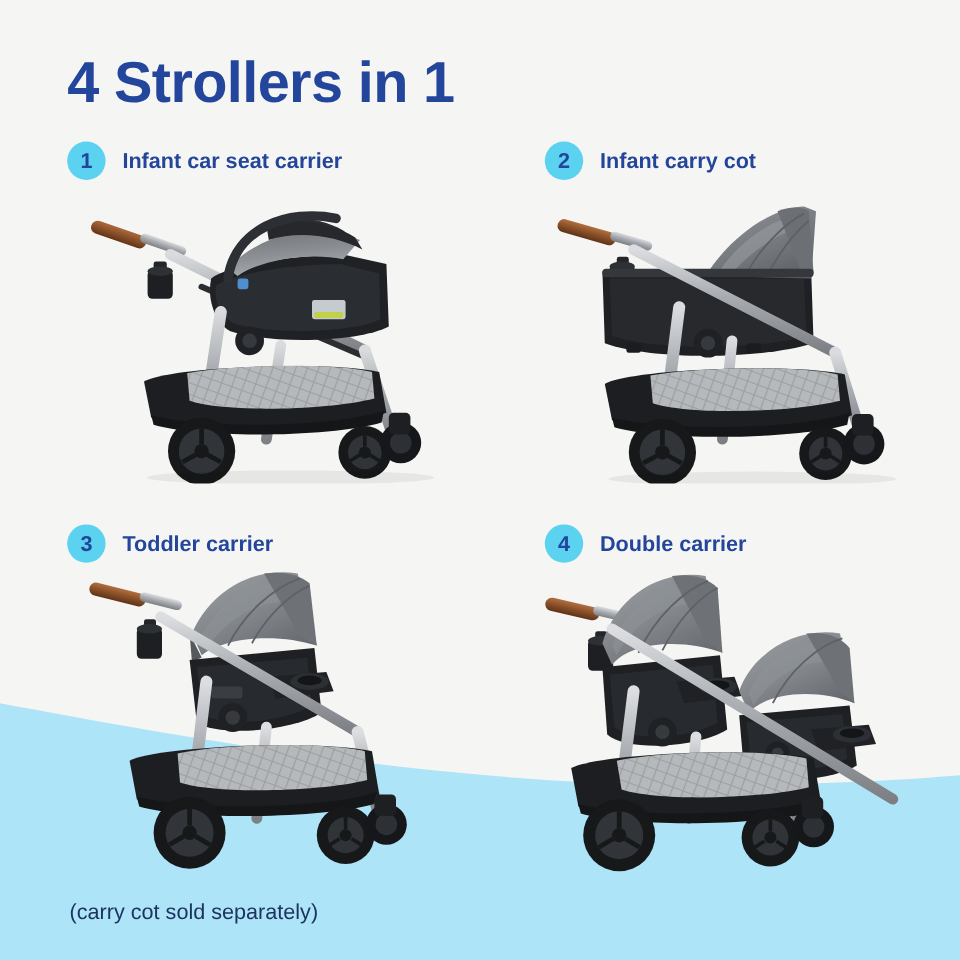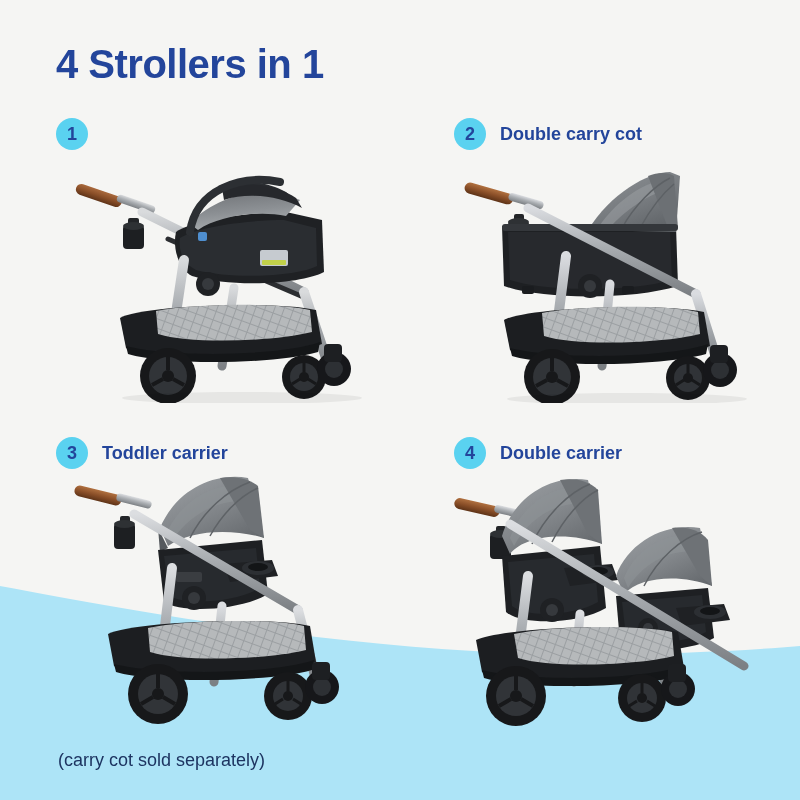--- a/index.html
+++ b/index.html
@@ -22,21 +22,21 @@
     position: absolute;
     left: 0; top: 0;
     width: 800px; height: 800px;
     pointer-events: none;
   }
 
   
   .title {
     position: absolute;
     left: 56px; top: 42px;
-    font-size: 40px;
+    font-size: 48px;
     font-weight: bold;
     letter-spacing: -0.5px;
     color: #23459b;
     white-space: nowrap;
   }
 
   
   .label-row {
     position: absolute;
     display: flex;
@@ -92,25 +92,26 @@
 <div id="infographic">
 
   <svg class="wave-band" viewBox="0 0 800 800" preserveAspectRatio="none">
     <path d="M0,586 C150,614 360,652 560,654 C660,655 740,651 800,646 L800,800 L0,800 Z" fill="#ade4f7"></path>
   </svg>
 
   <div class="title">4 Strollers in 1</div>
 
   <div class="label-row lr1">
     <div class="badge">1</div>
+    <div class="label-text">Infant car seat carrier</div>
   </div>
 
   <div class="label-row lr2">
     <div class="badge">2</div>
-    <div class="label-text">Double carry cot</div>
+    <div class="label-text">Infant carry cot</div>
   </div>
 
   <div class="label-row lr3">
     <div class="badge">3</div>
     <div class="label-text">Toddler carrier</div>
   </div>
 
   <div class="label-row lr4">
     <div class="badge">4</div>
     <div class="label-text">Double carrier</div>

